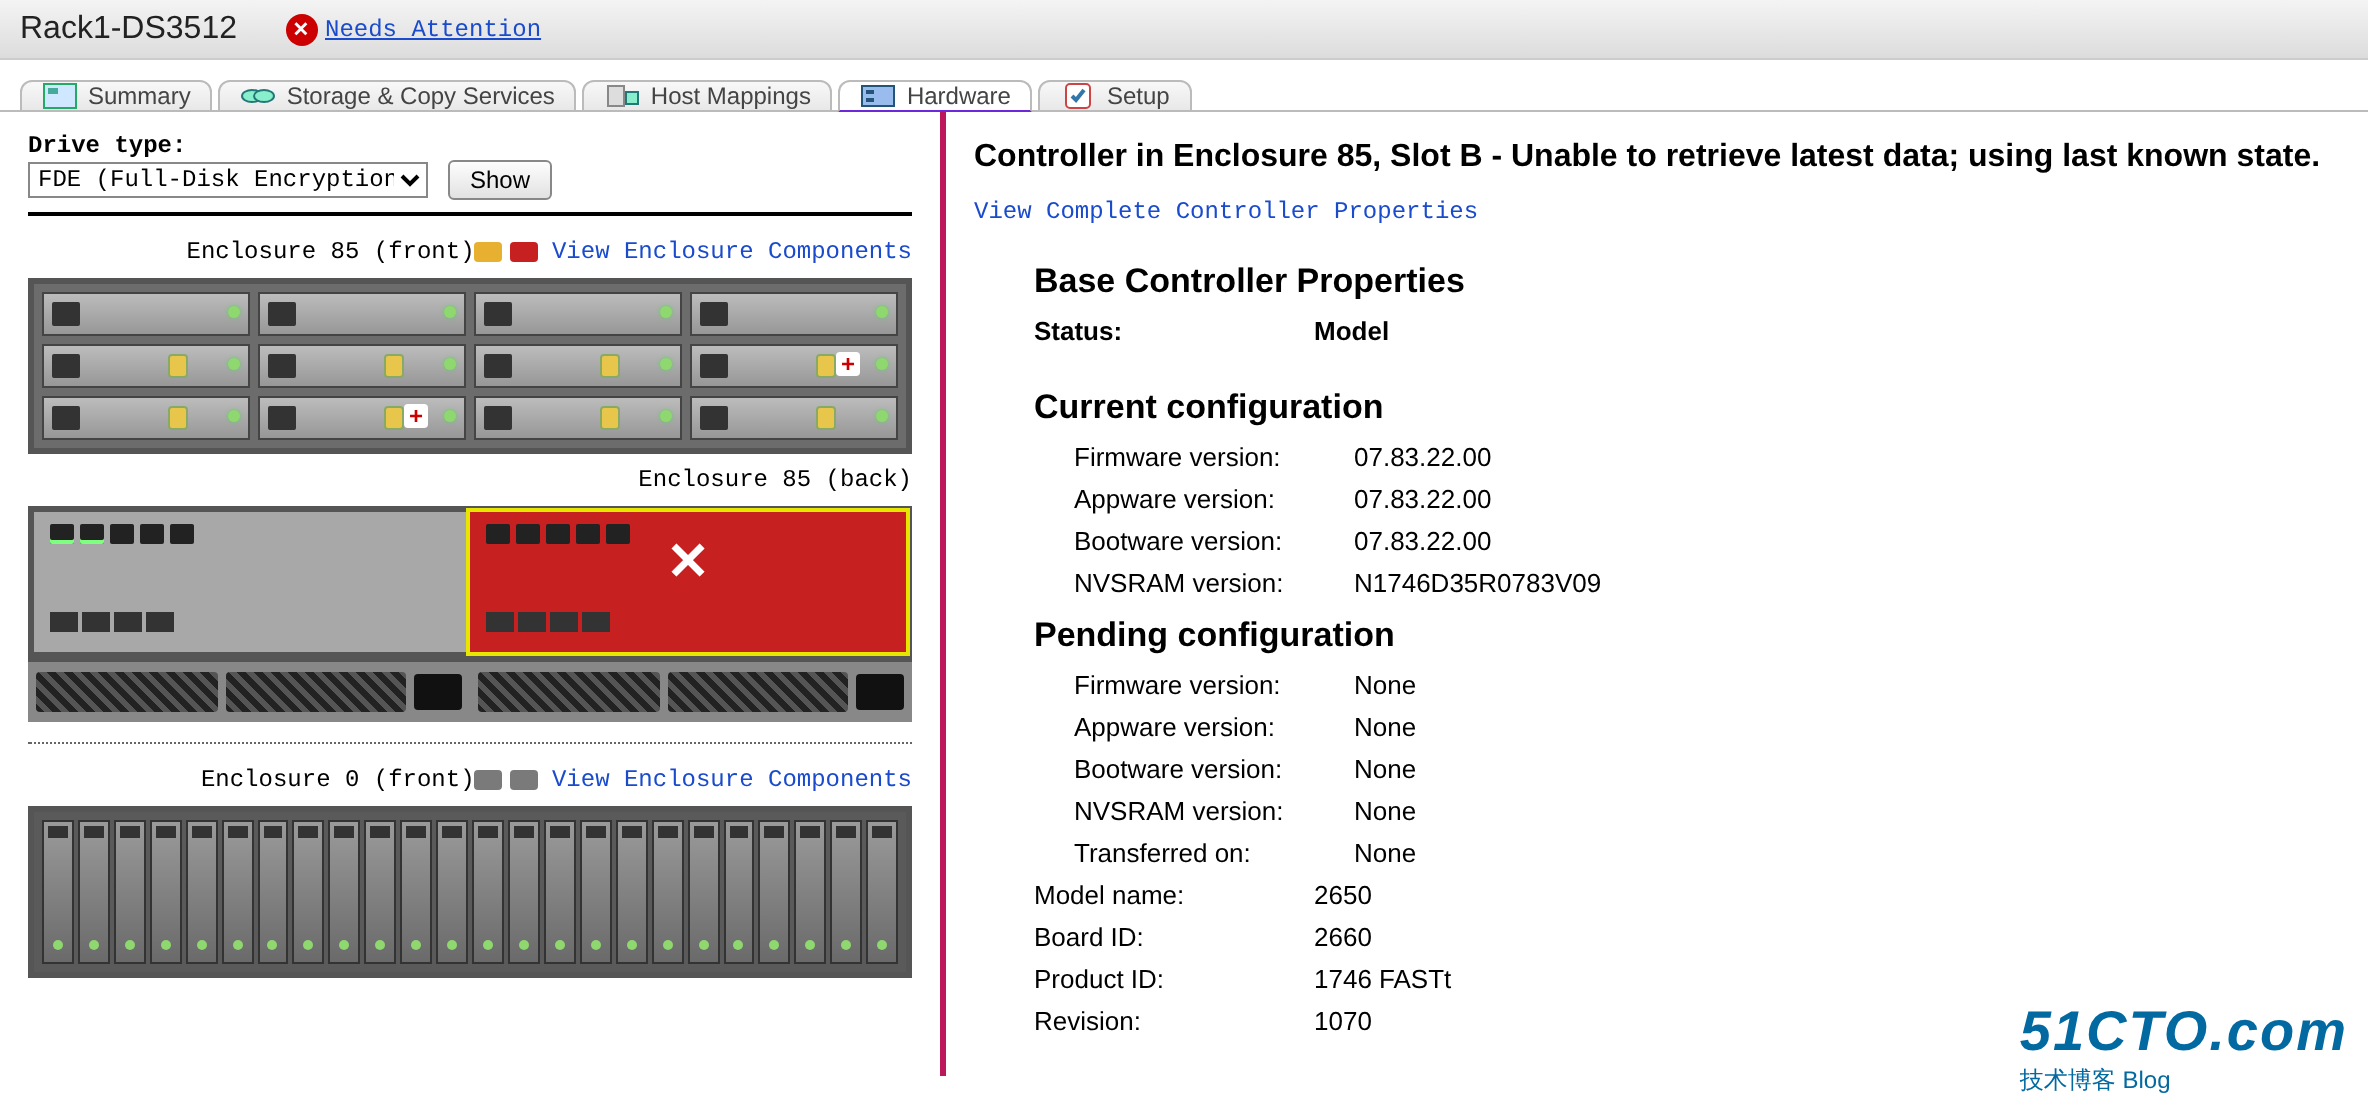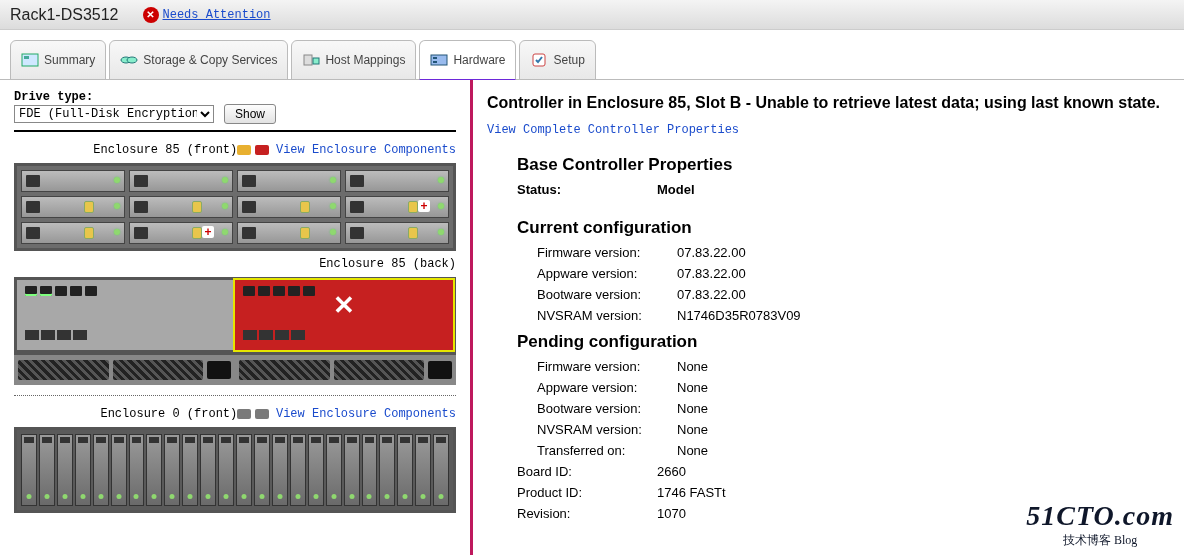--- a/index.html
+++ b/index.html
@@ -2,21 +2,21 @@
 <html><head>
 <meta charset="utf-8">
 <style>
 * { box-sizing: border-box; margin: 0; padding: 0; }
 body { font-family: Arial, sans-serif; font-size: 12px; background: #fff; width: 1184px; height: 555px; overflow: hidden; position: relative; }
 .top-header { background: linear-gradient(#f4f4f4, #dcdcdc); height: 30px; display: flex; align-items: center; padding: 0 10px; border-bottom: 1px solid #ccc; }
 .device-name { font-weight: normal; font-size: 16px; color: #222; margin-right: 24px; }
 .attn-badge { width: 16px; height: 16px; background: #c00; border-radius: 50%; display: inline-flex; align-items: center; justify-content: center; color: #fff; font-size: 10px; font-weight: bold; margin-right: 4px; }
 .attn-text { color: #1a4bcc; font-family: "Courier New", monospace; font-size: 12px; }
 .tabs { display: flex; padding: 10px 10px 0 10px; gap: 0; background: #fff; }
-.tab { display: flex; align-items: center; gap: 5px; padding: 12px 10px; border: 1px solid #bbb; border-radius: 6px 6px 0 0; background: linear-gradient(#f8f8f8,#e8e8e8); cursor: pointer; color: #444; font-size: 12px; margin-right: 3px; }
+.tab { display: flex; align-items: center; gap: 5px; padding: 0 10px; border: 1px solid #bbb; border-radius: 6px 6px 0 0; background: linear-gradient(#f8f8f8,#e8e8e8); cursor: pointer; color: #444; font-size: 12px; margin-right: 3px; }
 .tab.active { background: #fff; border-bottom: 1px solid #6d28d9; position: relative; z-index: 2; }
 .tab-icon { width: 18px; height: 14px; display: inline-block; }
 .main { display: flex; height: calc(555px - 30px - 42px); border-top: 1px solid #bbb; margin-top: -1px; }
 .left-pane { width: 470px; padding: 10px 14px; overflow-y: auto; }
 .right-pane { flex: 1; padding: 8px 14px; overflow-y: auto; border-left: 3px solid #be185d; }
 .drive-row { display: flex; align-items: center; gap: 10px; margin-bottom: 4px; }
 .drive-label { font-family: "Courier New", monospace; font-weight: bold; }
 select.drive-sel { font-family: "Courier New", monospace; font-size: 12px; width: 200px; border: 1px solid #888; background: #fff; }
 button.show-btn { font-family: Arial; font-size: 12px; padding: 2px 10px; border: 1px solid #888; border-radius: 3px; background: linear-gradient(#fdfdfd,#e2e2e2); cursor: pointer; }
 hr.sep { border: 0; border-top: 2px solid #000; margin: 6px 0 10px; }
@@ -52,21 +52,21 @@
 .slot::before { content:''; position:absolute; left:2px; right:2px; top:2px; height:6px; background:#333; }
 .slot::after { content:''; position:absolute; left:50%; bottom:6px; transform:translateX(-50%); width:5px; height:5px; background:#8fd86f; border-radius:50%; }
 .detail-title { font-size: 16px; font-weight: bold; margin: 6px 0 10px; }
 .view-link { color: #1a4bcc; font-family: "Courier New", monospace; text-decoration: none; display: inline-block; margin-bottom: 12px; }
 .section-head { font-weight: bold; padding: 6px 30px 4px; font-size: 17px; }
 .prop-row { display: flex; padding: 3px 0 3px 50px; font-size: 13px; }
 .prop-row.top { padding-left: 30px; }
 .prop-label { width: 140px; }
 .prop-val { }
 .prop-row.bold .prop-label, .prop-row.bold .prop-val { font-weight: bold; }
-.watermark { position:absolute; right:10px; bottom:6px; color:#0f172a; font-family: Liberation Serif, serif; text-align:center; pointer-events:none; }
+.watermark { position:absolute; right:10px; bottom:6px; color:#0369a1; font-family: Liberation Sans, sans-serif; text-align:left; pointer-events:none; }
 .watermark .big { font-size:28px; font-weight:bold; font-style:italic; letter-spacing:1px; }
 .watermark .small { font-size:12px; }
 </style>
 </head>
 <body>
 
 <div class="top-header">
   <span class="device-name">Rack1-DS3512</span>
   <span class="attn-badge">✕</span>
   <a href="#" class="attn-text">Needs Attention</a>
@@ -311,20 +311,24 @@
           <span class="prop-val">None</span>
         </div>
         <div class="prop-row">
           <span class="prop-label">Transferred on:</span>
           <span class="prop-val">None</span>
         </div>
       </div>
 
     <div id="rows-general">
         <div class="prop-row top">
+          <span class="prop-label">Model name:</span>
+          <span class="prop-val">2650</span>
+        </div>
+        <div class="prop-row top">
           <span class="prop-label">Board ID:</span>
           <span class="prop-val">2660</span>
         </div>
         <div class="prop-row top">
           <span class="prop-label">Product ID:</span>
           <span class="prop-val">1746 FASTt</span>
         </div>
         <div class="prop-row top">
           <span class="prop-label">Revision:</span>
           <span class="prop-val">1070</span>

